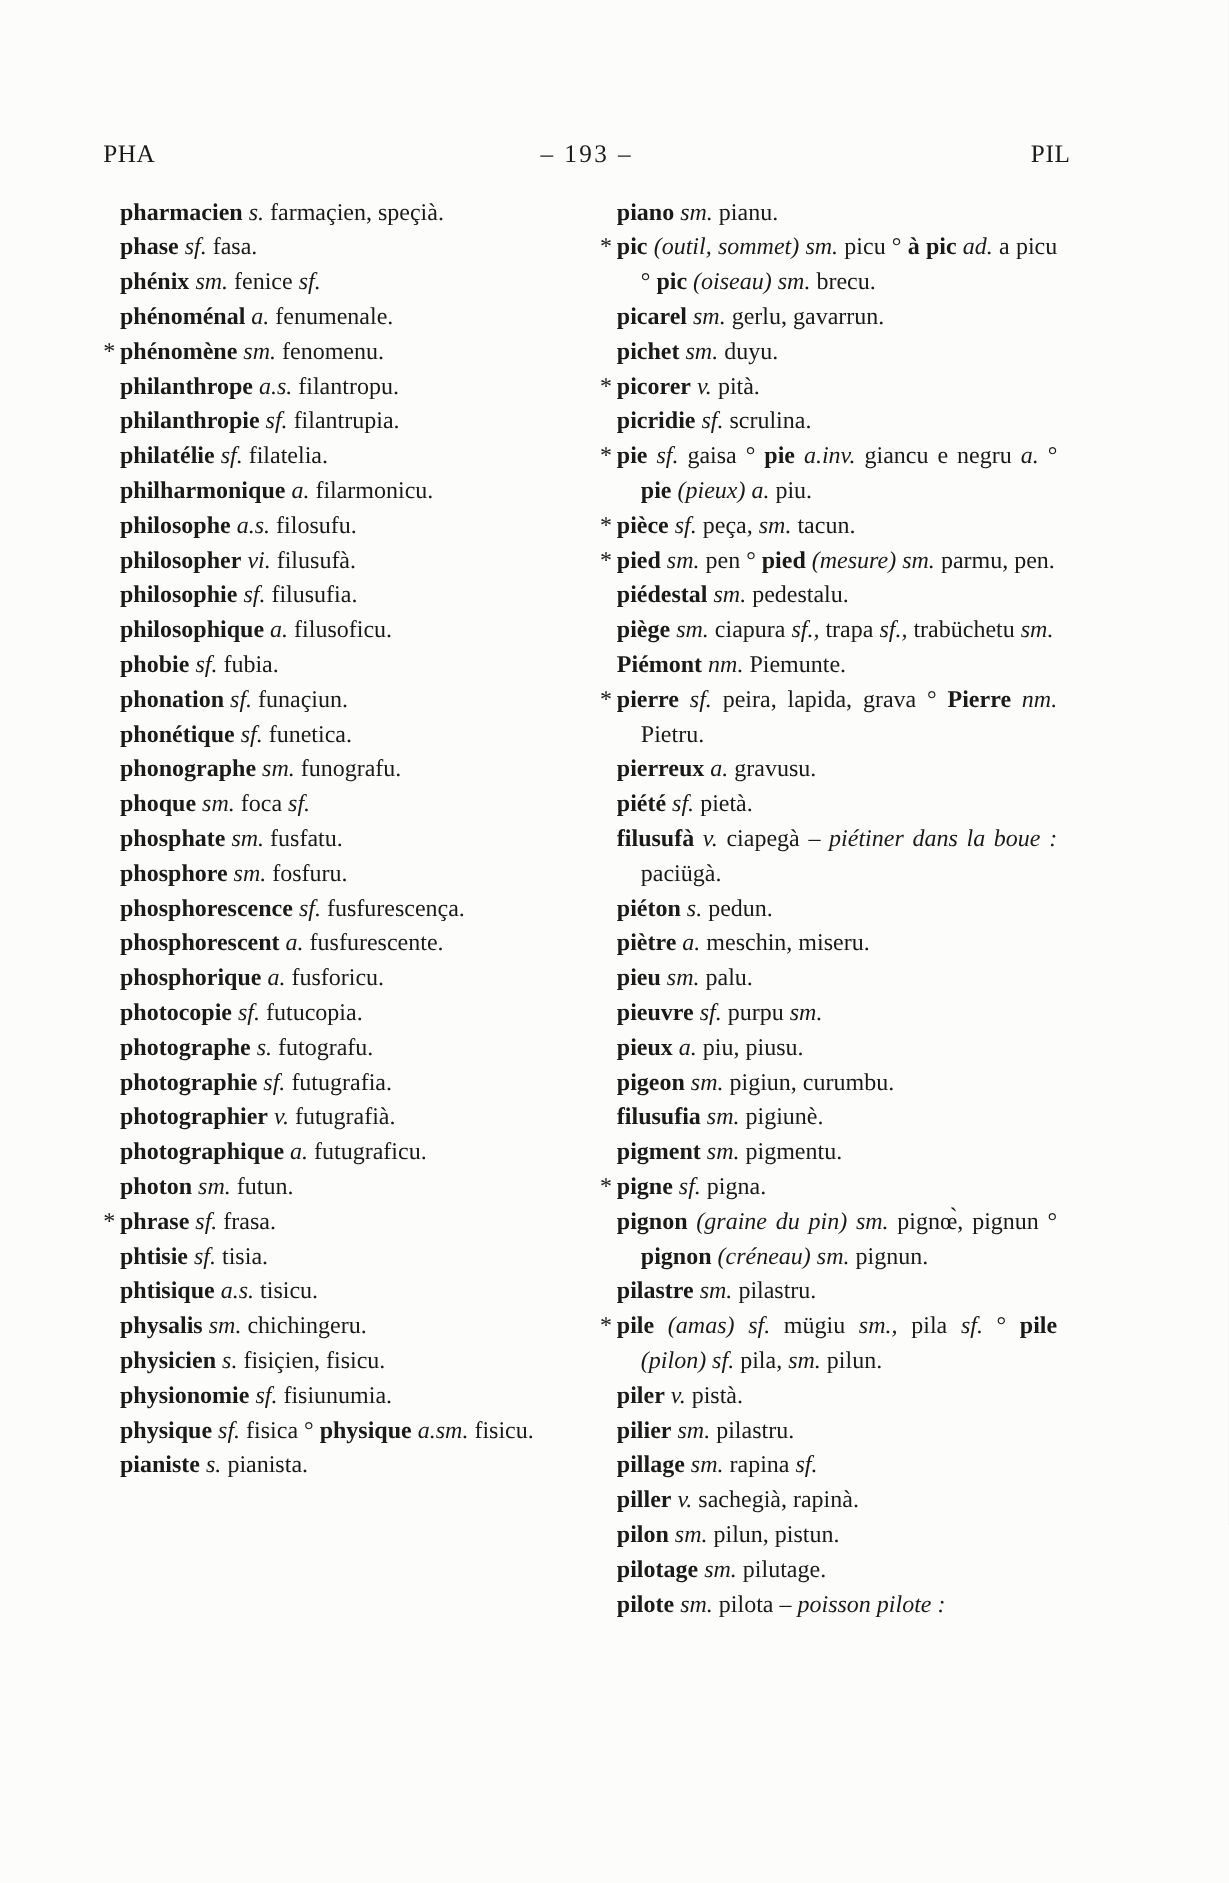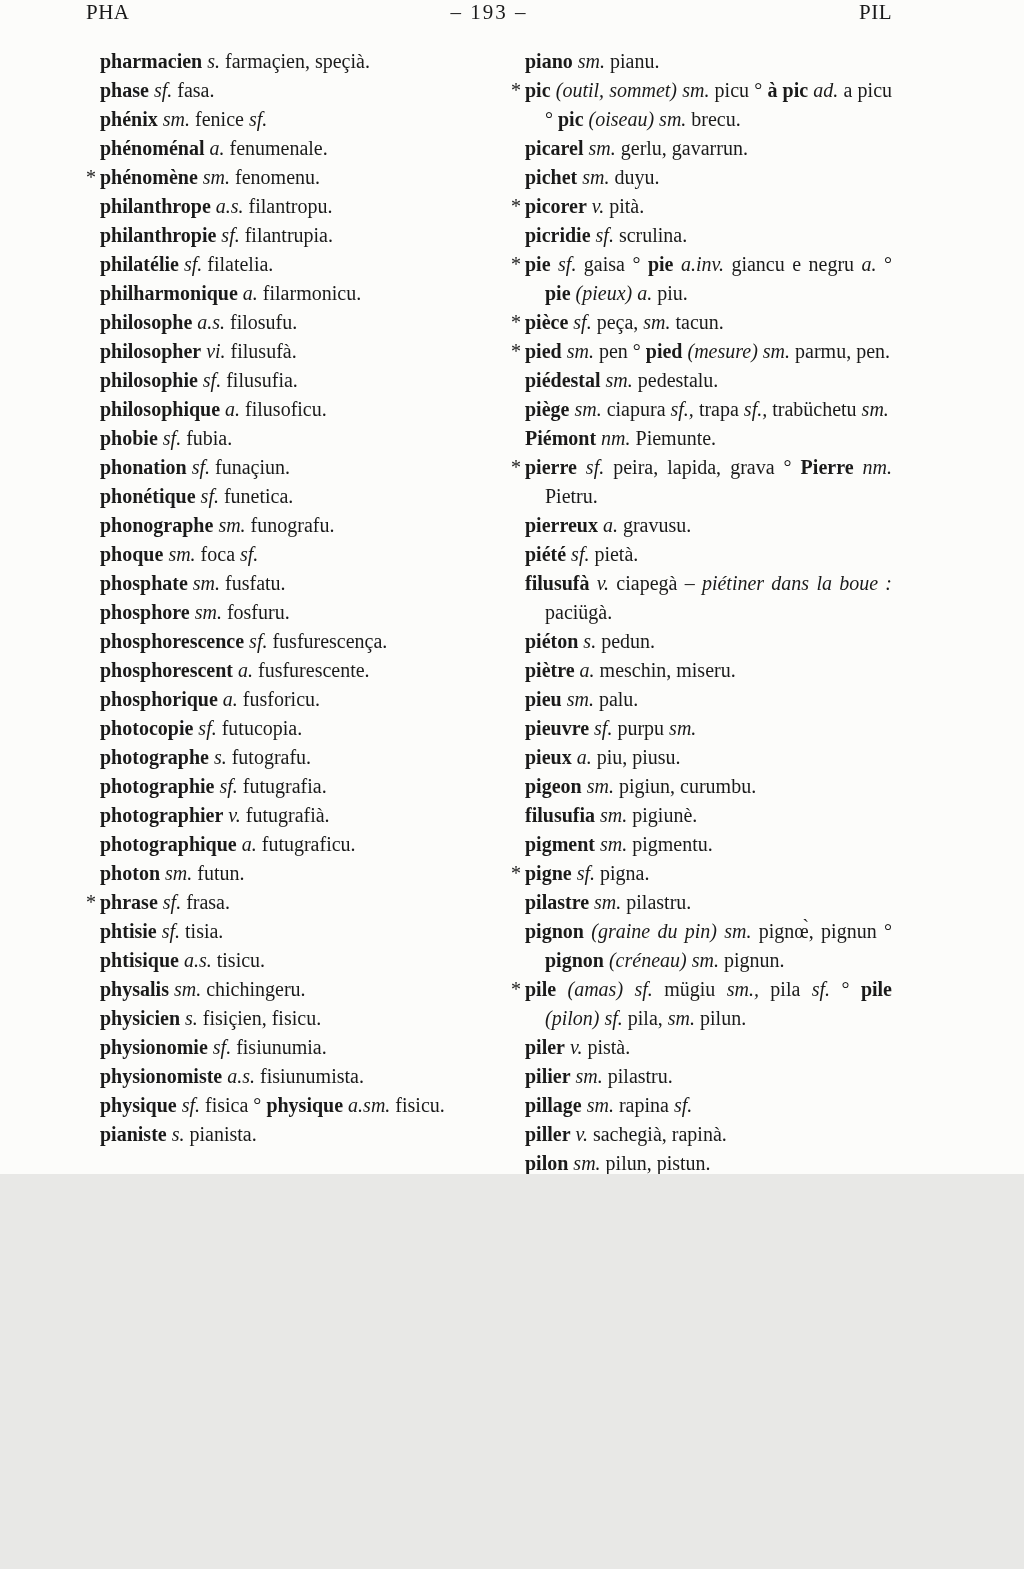--- a/index.html
+++ b/index.html
@@ -1,42 +1,43 @@
 <!DOCTYPE html>
 <html><head>
 <meta charset="utf-8">
 <style>
   html, body { margin: 0; padding: 0; background: #e8e8e6; }
   .page {
     position: relative;
     width: 1024px;
-    height: 1174px;
+    height: 1569px;
     margin: 0 auto;
     background: #fcfcfa;
     color: #1a1a1a;
     font-family: "Liberation Serif", "DejaVu Serif", serif;
     overflow: hidden;
     box-sizing: border-box;
+    padding-top: 116px;
   }
   .header {
     margin: 0 132px 0 86px;
     display: grid;
     grid-template-columns: 1fr auto 1fr;
     align-items: baseline;
     font-size: 21px;
     line-height: 24px;
     letter-spacing: 0.5px;
   }
   .h-left  { text-align: left; }
   .h-center{ text-align: center; letter-spacing: 2px; }
   .h-right { text-align: right; }
   .columns {
     margin: 23px 132px 0 86px;
     display: flex;
-    gap: 44px;
+    gap: 33px;
   }
   .column {
     flex: 0 0 381px;
     width: 381px;
     font-size: 20px;
     line-height: 29px;
     text-align: justify;
   }
   .entry {
     margin: 0;
@@ -93,21 +94,20 @@
         <p class="entry"><b>photographie</b><i> sf.</i><span> futugrafia.</span></p>
         <p class="entry"><b>photographier</b><i> v.</i><span> futugrafià.</span></p>
         <p class="entry"><b>photographique</b><i> a.</i><span> futugraficu.</span></p>
         <p class="entry"><b>photon</b><i> sm.</i><span> futun.</span></p>
         <p class="entry"><span class="star">*</span><b>phrase</b><i> sf.</i><span> frasa.</span></p>
         <p class="entry"><b>phtisie</b><i> sf.</i><span> tisia.</span></p>
         <p class="entry"><b>phtisique</b><i> a.s.</i><span> tisicu.</span></p>
         <p class="entry"><b>physalis</b><i> sm.</i><span> chichingeru.</span></p>
         <p class="entry"><b>physicien</b><i> s.</i><span> fisiçien, fisicu.</span></p>
         <p class="entry"><b>physionomie</b><i> sf.</i><span> fisiunumia.</span></p>
-        <p class="entry"><b>physionomiste</b><i> a.s.</i><span> fisiunumista.</span></p>
         <p class="entry"><b>physique</b><i> sf.</i><span> fisica ° </span><b>physique</b><i> a.sm.</i><span> fisicu.</span></p>
         <p class="entry"><b>pianiste</b><i> s.</i><span> pianista.</span></p>
       </div>
     <div class="column">
         <p class="entry"><b>piano</b><i> sm.</i><span> pianu.</span></p>
         <p class="entry"><span class="star">*</span><b>pic</b><i> (outil, sommet) sm.</i><span> picu ° </span><b>à pic</b><i> ad.</i><span> a picu ° </span><b>pic</b><i> (oiseau) sm.</i><span> brecu.</span></p>
         <p class="entry"><b>picarel</b><i> sm.</i><span> gerlu, gavarrun.</span></p>
         <p class="entry"><b>pichet</b><i> sm.</i><span> duyu.</span></p>
         <p class="entry"><span class="star">*</span><b>picorer</b><i> v.</i><span> pità.</span></p>
         <p class="entry"><b>picridie</b><i> sf.</i><span> scrulina.</span></p>
@@ -123,22 +123,22 @@
         <p class="entry"><b>filusufà</b><i> v.</i><span> ciapegà – </span><i>piétiner dans la boue :</i><span> paciügà.</span></p>
         <p class="entry"><b>piéton</b><i> s.</i><span> pedun.</span></p>
         <p class="entry"><b>piètre</b><i> a.</i><span> meschin, miseru.</span></p>
         <p class="entry"><b>pieu</b><i> sm.</i><span> palu.</span></p>
         <p class="entry"><b>pieuvre</b><i> sf.</i><span> purpu</span><i> sm.</i></p>
         <p class="entry"><b>pieux</b><i> a.</i><span> piu, piusu.</span></p>
         <p class="entry"><b>pigeon</b><i> sm.</i><span> pigiun, curumbu.</span></p>
         <p class="entry"><b>filusufia</b><i> sm.</i><span> pigiunè.</span></p>
         <p class="entry"><b>pigment</b><i> sm.</i><span> pigmentu.</span></p>
         <p class="entry"><span class="star">*</span><b>pigne</b><i> sf.</i><span> pigna.</span></p>
+        <p class="entry"><b>pignon</b><i> (graine du pin) sm.</i><span> pignœ̀, pignun ° </span><b>pignon</b><i> (créneau) sm.</i><span> pignun.</span></p>
         <p class="entry"><b>pilastre</b><i> sm.</i><span> pilastru.</span></p>
-        <p class="entry"><b>pignon</b><i> (graine du pin) sm.</i><span> pignœ̀, pignun ° </span><b>pignon</b><i> (créneau) sm.</i><span> pignun.</span></p>
         <p class="entry"><span class="star">*</span><b>pile</b><i> (amas) sf.</i><span> mügiu</span><i> sm.,</i><span> pila</span><i> sf.</i><span> ° </span><b>pile</b><i> (pilon) sf.</i><span> pila,</span><i> sm.</i><span> pilun.</span></p>
         <p class="entry"><b>piler</b><i> v.</i><span> pistà.</span></p>
         <p class="entry"><b>pilier</b><i> sm.</i><span> pilastru.</span></p>
         <p class="entry"><b>pillage</b><i> sm.</i><span> rapina</span><i> sf.</i></p>
         <p class="entry"><b>piller</b><i> v.</i><span> sachegià, rapinà.</span></p>
         <p class="entry"><b>pilon</b><i> sm.</i><span> pilun, pistun.</span></p>
         <p class="entry"><b>pilotage</b><i> sm.</i><span> pilutage.</span></p>
         <p class="entry"><b>pilote</b><i> sm.</i><span> pilota –</span><i> poisson pilote :</i></p>
       </div>
   </div>

